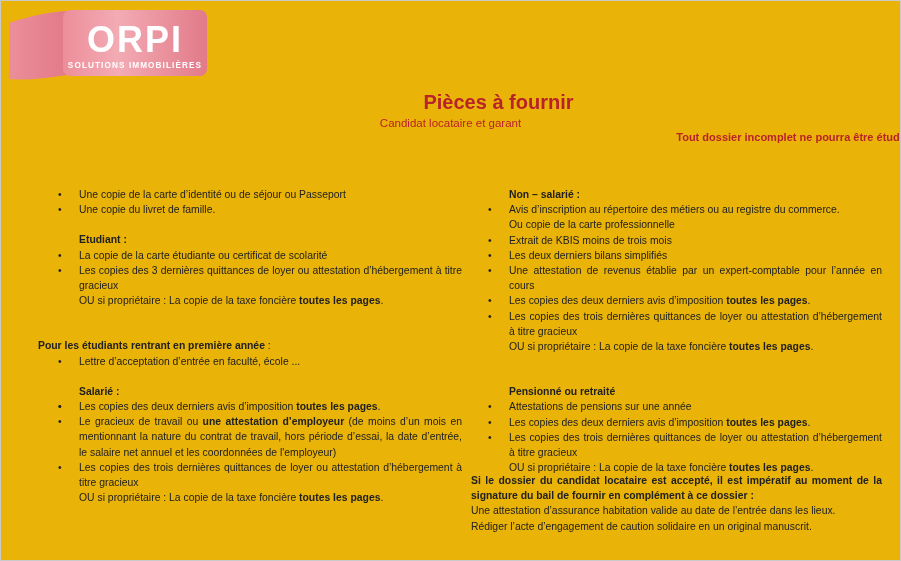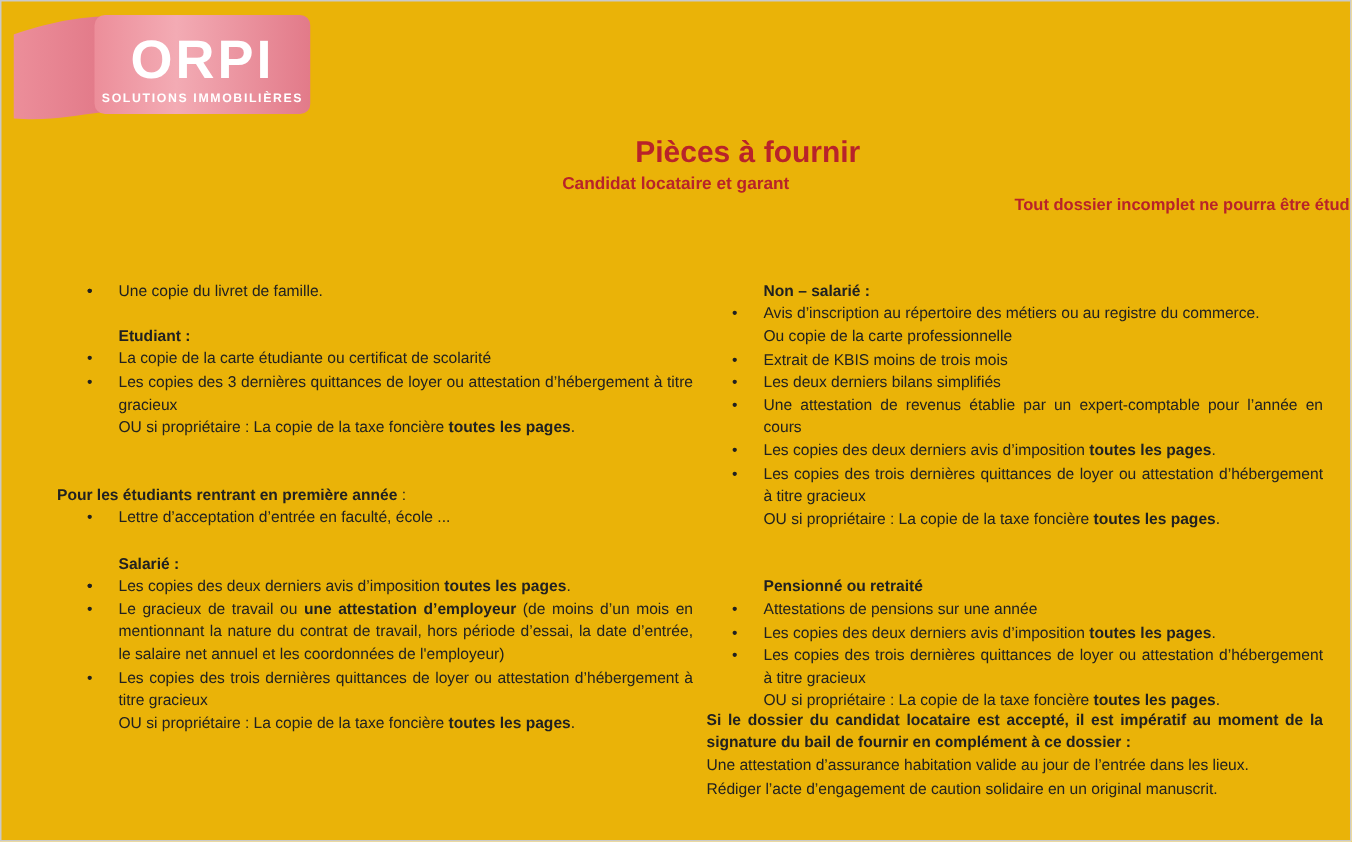--- a/index.html
+++ b/index.html
@@ -29,21 +29,21 @@
     left:0;top:89px;width:100%;
     text-align:center;
     font-size:20px;font-weight:bold;
     color:var(--accent);
     line-height:24px;
     padding-left:48px;
   }
   .page-subtitle{
     left:0;top:115px;width:100%;
     text-align:center;
-    font-size:11.5px;font-weight:bold;
+    font-size:11.5px;font-weight:normal;
     color:var(--accent);
     line-height:14px;
   }
   .page-warning{
     left:12px;top:129px;width:100%;
     text-align:right;
     font-size:11px;font-weight:bold;
     color:var(--accent);
     line-height:14px;
   }
@@ -84,21 +84,21 @@
     <rect x="54" y="5" width="144" height="66" rx="7" fill="url(#gradMain)"></rect>
     <text x="126" y="47" text-anchor="middle" fill="#ffffff" font-family="Liberation Sans, sans-serif" font-size="36" font-weight="bold" letter-spacing="2">ORPI</text>
     <text x="126" y="63" text-anchor="middle" fill="#ffffff" font-family="Liberation Sans, sans-serif" font-size="8.2" font-weight="bold" letter-spacing="1.1">SOLUTIONS IMMOBILIÈRES</text>
   </svg>
 
   <div class="abs page-title">Pièces à fournir</div>
   <div class="abs page-subtitle">Candidat locataire et garant</div>
   <div class="abs page-warning">Tout dossier incomplet ne pourra être étudié.</div>
 
   <div class="abs col-left">
-      <div class="block bullet"><span class="marker">•</span></div>
+      <div class="block bullet"><span class="marker">•</span><span>Une copie de la carte d’identité ou de séjour ou Passeport</span></div>
       <div class="block bullet"><span class="marker">•</span><span>Une copie du livret de famille.</span></div>
       <div class="spacer"></div>
       <div class="block"><span class="b">Etudiant :</span></div>
       <div class="block bullet"><span class="marker">•</span><span>La copie de la carte étudiante ou certificat de scolarité</span></div>
       <div class="block bullet justify"><span class="marker">•</span><span>Les copies des 3 dernières quittances de loyer ou attestation d’hébergement à titre gracieux</span></div>
       <div class="block"><span>OU si propriétaire : La copie de la taxe foncière </span><span class="b">toutes les pages</span><span>.</span></div>
       <div class="spacer"></div>
       <div class="spacer"></div>
       <div class="block outdent"><span class="b">Pour les étudiants rentrant en première année</span><span> :</span></div>
       <div class="block bullet"><span class="marker">•</span><span>Lettre d’acceptation d’entrée en faculté, école ...</span></div>
@@ -125,17 +125,17 @@
       <div class="spacer"></div>
       <div class="block"><span class="b">Pensionné ou retraité</span></div>
       <div class="block bullet"><span class="marker">•</span><span>Attestations de pensions sur une année</span></div>
       <div class="block bullet"><span class="marker">•</span><span>Les copies des deux derniers avis d’imposition </span><span class="b">toutes les pages</span><span>.</span></div>
       <div class="block bullet justify"><span class="marker">•</span><span>Les copies des trois dernières quittances de loyer ou attestation d’hébergement à titre gracieux</span></div>
       <div class="block"><span>OU si propriétaire : La copie de la taxe foncière </span><span class="b">toutes les pages</span><span>.</span></div>
     </div>
 
   <div class="abs footer-note">
       <div class="block justify"><span class="b">Si le dossier du candidat locataire est accepté, il est impératif au moment de la signature du bail de fournir en complément à ce dossier :</span></div>
-      <div class="block"><span>Une attestation d’assurance habitation valide au jour de l’entrée dans les lieux.</span></div>
+      <div class="block"><span>Une attestation d’assurance habitation valide au date de l’entrée dans les lieux.</span></div>
       <div class="block"><span>Rédiger l’acte d’engagement de caution solidaire en un original manuscrit.</span></div>
     </div>
 
 </div>
 
 </body></html>

